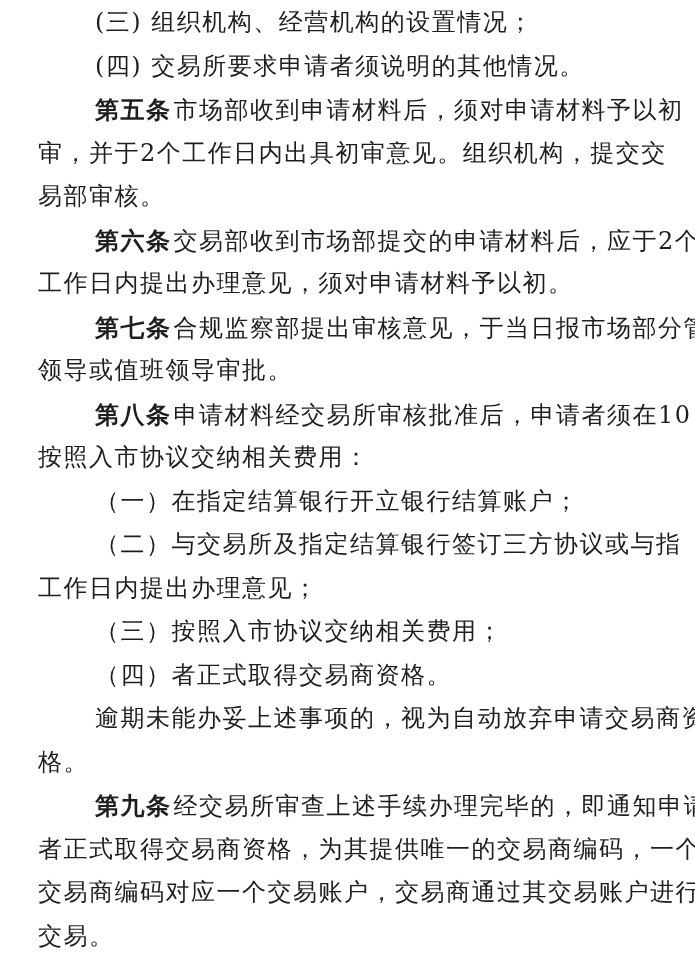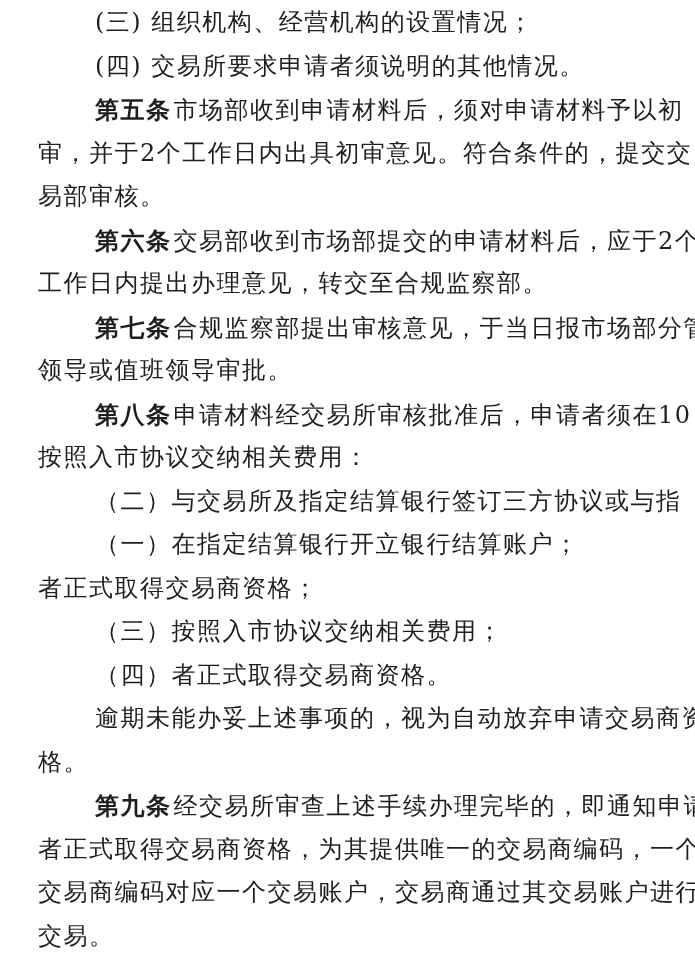--- a/index.html
+++ b/index.html
@@ -33,31 +33,31 @@
   }
 </style>
 </head>
 <body>
 
 <div class="page" style="background: rgb(255, 255, 255); color: rgb(30, 30, 30);">
   <div class="doc-body">
       <div class="line indent"><span>(三) 组织机构、经营机构的设置情况；</span></div>
       <div class="line indent"><span>(四) 交易所要求申请者须说明的其他情况。</span></div>
       <div class="line indent"><span class="article-label">第五条</span><span>市场部收到申请材料后，须对申请材料予以初</span></div>
-      <div class="line"><span>审，并于2个工作日内出具初审意见。符合条件的，提交交</span></div>
+      <div class="line"><span>审，并于2个工作日内出具初审意见。组织机构，提交交</span></div>
       <div class="line"><span>易部审核。</span></div>
       <div class="line indent"><span class="article-label">第六条</span><span>交易部收到市场部提交的申请材料后，应于2个</span></div>
-      <div class="line"><span>工作日内提出办理意见，转交至合规监察部。</span></div>
+      <div class="line"><span>工作日内提出办理意见，须对申请材料予以初。</span></div>
       <div class="line indent"><span class="article-label">第七条</span><span>合规监察部提出审核意见，于当日报市场部分管</span></div>
       <div class="line"><span>领导或值班领导审批。</span></div>
       <div class="line indent"><span class="article-label">第八条</span><span>申请材料经交易所审核批准后，申请者须在10</span></div>
       <div class="line"><span>按照入市协议交纳相关费用：</span></div>
+      <div class="line indent"><span>（一）在指定结算银行开立银行结算账户；</span></div>
       <div class="line indent"><span>（二）与交易所及指定结算银行签订三方协议或与指</span></div>
-      <div class="line indent"><span>（一）在指定结算银行开立银行结算账户；</span></div>
-      <div class="line"><span>者正式取得交易商资格；</span></div>
+      <div class="line"><span>工作日内提出办理意见；</span></div>
       <div class="line indent"><span>（三）按照入市协议交纳相关费用；</span></div>
       <div class="line indent"><span>（四）者正式取得交易商资格。</span></div>
       <div class="line indent"><span>逾期未能办妥上述事项的，视为自动放弃申请交易商资</span></div>
       <div class="line"><span>格。</span></div>
       <div class="line indent"><span class="article-label">第九条</span><span>经交易所审查上述手续办理完毕的，即通知申请</span></div>
       <div class="line"><span>者正式取得交易商资格，为其提供唯一的交易商编码，一个</span></div>
       <div class="line"><span>交易商编码对应一个交易账户，交易商通过其交易账户进行</span></div>
       <div class="line"><span>交易。</span></div>
     </div>
 </div>

